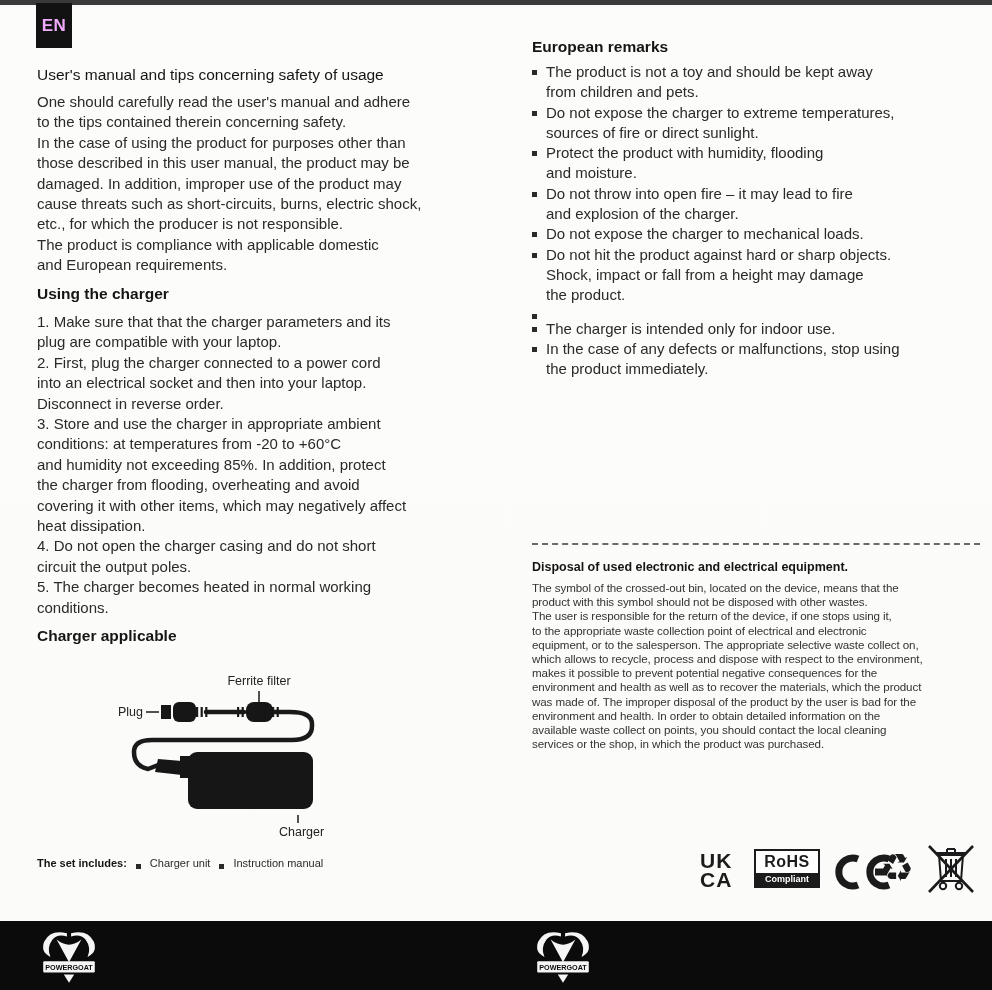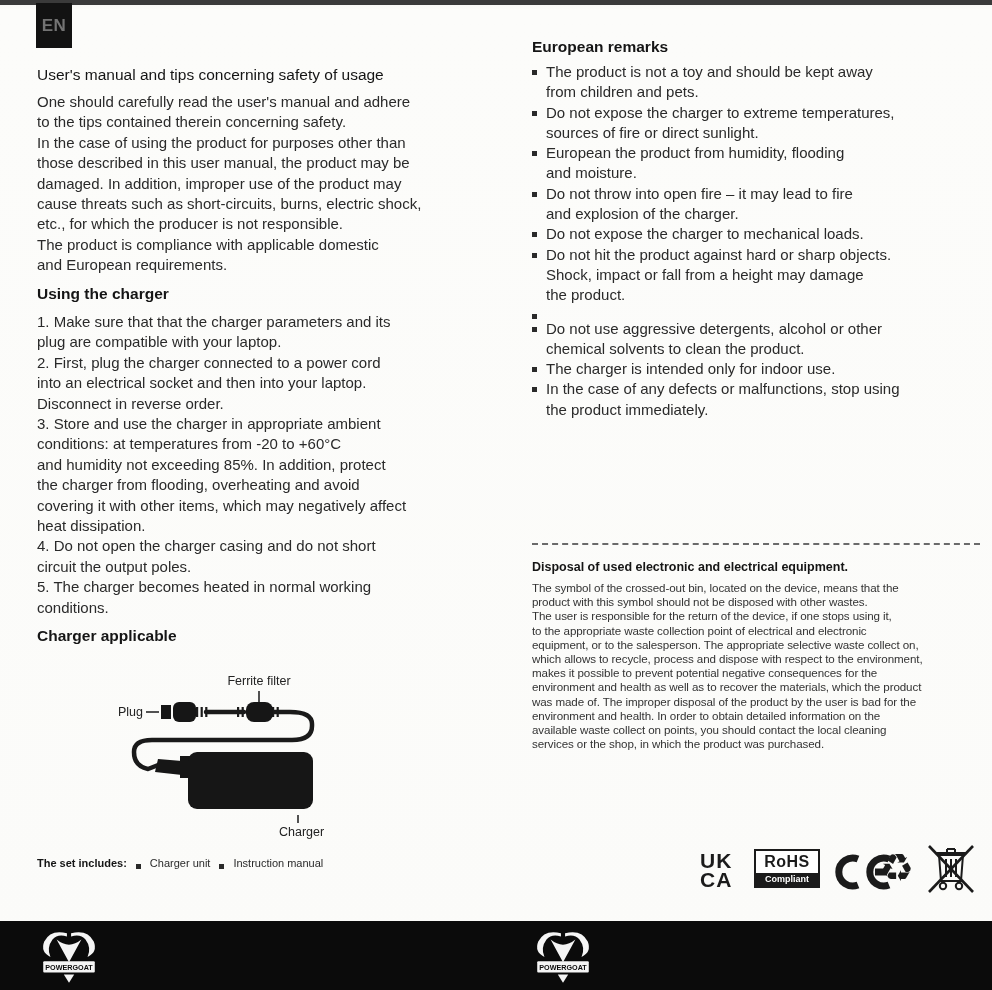--- a/index.html
+++ b/index.html
@@ -4,21 +4,21 @@
 <style>
   html,body{margin:0;padding:0;}
   body{width:992px;height:990px;background:#e9e9e7;}
   .page{
     position:relative;width:992px;height:990px;overflow:hidden;
     background:linear-gradient(180deg,#f4f4f2 0,#fcfcfa 10px,#fbfbf9 100%);
     font-family:"Liberation Sans","DejaVu Sans",sans-serif;color:#262626;
   }
   .abs{position:absolute;}
   .top-strip{left:0;top:0;width:992px;height:5px;background:#3a3a3a;}
-  .en-badge{left:36px;top:3px;width:36px;height:45px;background:#121212;color:#737373;
+  .en-badge{left:36px;top:3px;width:36px;height:45px;background:#121212;color:#f0abfc;
     display:flex;align-items:center;justify-content:center;font-weight:bold;font-size:17px;letter-spacing:.5px;}
   .h1{left:37px;top:66px;font-size:15.5px;font-weight:normal;color:#151515;}
   .h2{font-size:15.5px;font-weight:bold;color:#151515;}
   .bodytext{font-size:15px;line-height:20.4px;white-space:pre-line;color:#2a2a2a;}
   .intro{left:37px;top:92px;width:462px;}
   .using-h{left:37px;top:285px;}
   .steps{left:37px;top:312px;width:462px;}
   .desc-h{left:37px;top:627px;}
   .diagram{left:100px;top:660px;}
   .setline{left:37px;top:857px;font-size:11px;color:#2a2a2a;display:flex;align-items:flex-end;gap:9px;}
@@ -131,45 +131,40 @@
         <span class="txt">The product is not a toy and should be kept away
 from children and pets.</span>
       </div>
     <div class="bullet">
         <span class="sq"></span>
         <span class="txt">Do not expose the charger to extreme temperatures,
 sources of fire or direct sunlight.</span>
       </div>
     <div class="bullet">
         <span class="sq"></span>
-        <span class="txt">European the product from humidity, flooding
+        <span class="txt">Protect the product with humidity, flooding
 and moisture.</span>
       </div>
     <div class="bullet">
         <span class="sq"></span>
         <span class="txt">Do not throw into open fire – it may lead to fire
 and explosion of the charger.</span>
       </div>
     <div class="bullet">
         <span class="sq"></span>
         <span class="txt">Do not expose the charger to mechanical loads.</span>
       </div>
     <div class="bullet">
         <span class="sq"></span>
         <span class="txt">Do not hit the product against hard or sharp objects.
 Shock, impact or fall from a height may damage
 the product.</span>
       </div>
     <div class="bullet">
         <span class="sq"></span>
-      </div>
-    <div class="bullet">
-        <span class="sq"></span>
-        <span class="txt">Do not use aggressive detergents, alcohol or other
-chemical solvents to clean the product.</span>
       </div>
     <div class="bullet">
         <span class="sq"></span>
         <span class="txt">The charger is intended only for indoor use.</span>
       </div>
     <div class="bullet">
         <span class="sq"></span>
         <span class="txt">In the case of any defects or malfunctions, stop using
 the product immediately.</span>
       </div>

